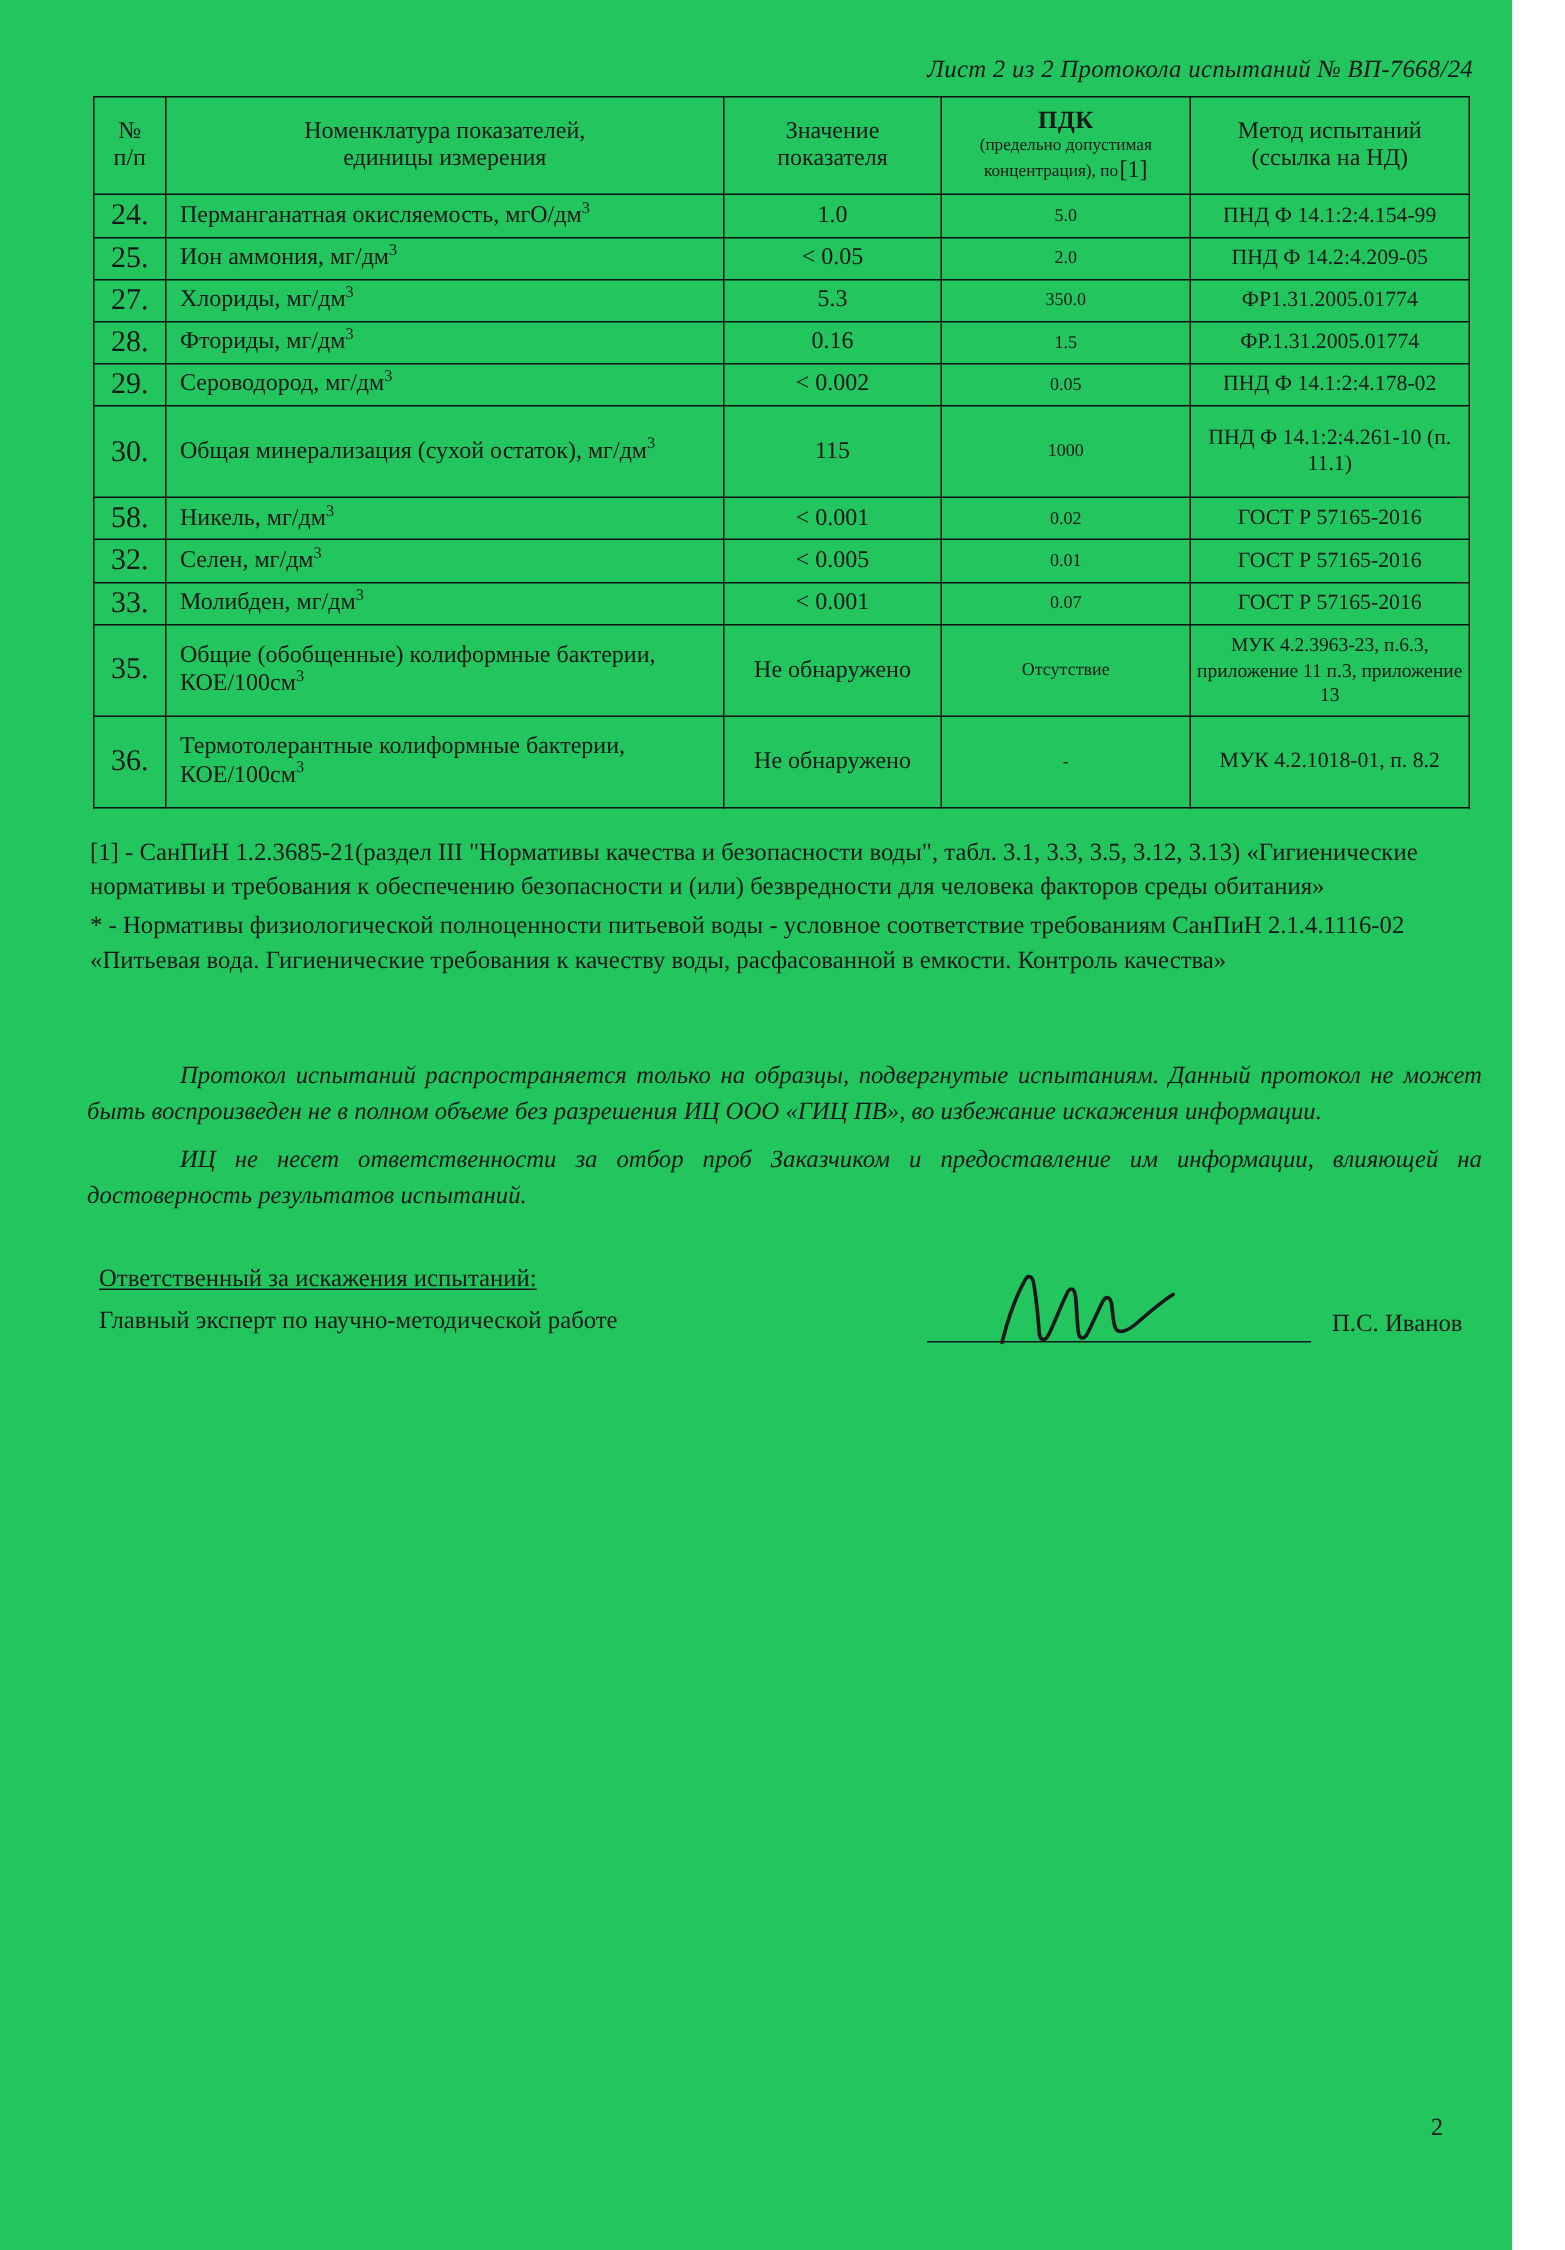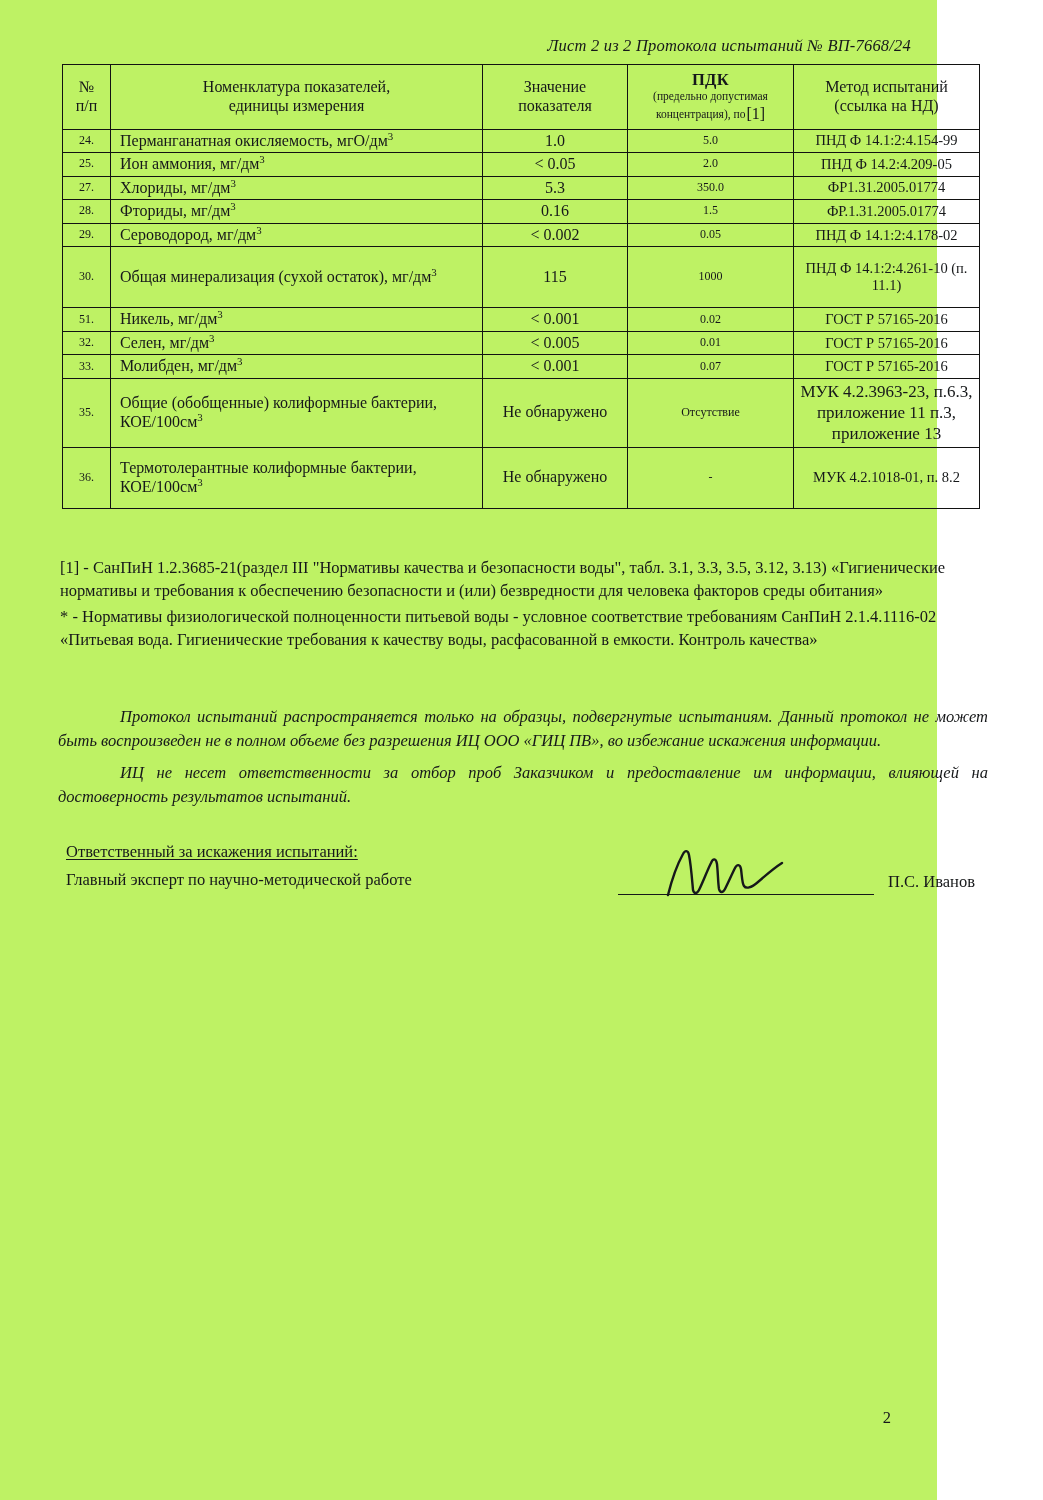--- a/index.html
+++ b/index.html
@@ -12,23 +12,23 @@
     height: 1500px;
     position: relative;
     font-family: "Liberation Serif", serif;
     color: #16181a;
     overflow: hidden;
   }
 
   .page {
     position: absolute;
     inset: 0;
-    width: 937px;
+    width: 1008px;
     height: 1500px;
-    background: #bef264;
+    background: #22c55e;
   }
 
   
   .doc-header {
     position: absolute;
     top: 36px;
     right: 26px;
     font-style: italic;
     font-size: 16.5px;
     letter-spacing: 0.2px;
@@ -69,25 +69,25 @@
     font-size: 16px;
     vertical-align: -1px;
     padding-left: 1px;
   }
 
   td.cell-name {
     text-align: left;
     padding-left: 9px;
     font-size: 16px;
   }
-  td.cell-no { font-size: 12px; }
+  td.cell-no { font-size: 20px; }
   td.cell-value { font-size: 16px; }
   td.cell-mpc { font-size: 12px; }
   td.cell-method { font-size: 14.5px; }
-  td.cell-method.small { font-size: 17px; line-height: 1.25; }
+  td.cell-method.small { font-size: 13px; line-height: 1.25; }
 
   sup { font-size: 0.68em; vertical-align: super; line-height: 0; }
   .row-tall2 td { height: 56px; }
 
   
   .notes {
     position: absolute;
     left: 60px;
     top: 556px;
     width: 925px;
@@ -245,21 +245,21 @@
 
       <tr class="row-tall2">
         <td class="cell-no">30.</td>
         <td class="cell-name"><span>Общая минерализация (сухой остаток), мг/дм</span><sup>3</sup></td>
         <td class="cell-value">115</td>
         <td class="cell-mpc">1000</td>
         <td class="cell-method">ПНД Ф 14.1:2:4.261-10 (п. 11.1)</td>
       </tr>
 
       <tr>
-        <td class="cell-no">51.</td>
+        <td class="cell-no">58.</td>
         <td class="cell-name"><span>Никель, мг/дм</span><sup>3</sup></td>
         <td class="cell-value">&lt; 0.001</td>
         <td class="cell-mpc">0.02</td>
         <td class="cell-method">ГОСТ Р 57165-2016</td>
       </tr>
 
       <tr>
         <td class="cell-no">32.</td>
         <td class="cell-name"><span>Селен, мг/дм</span><sup>3</sup></td>
         <td class="cell-value">&lt; 0.005</td>

